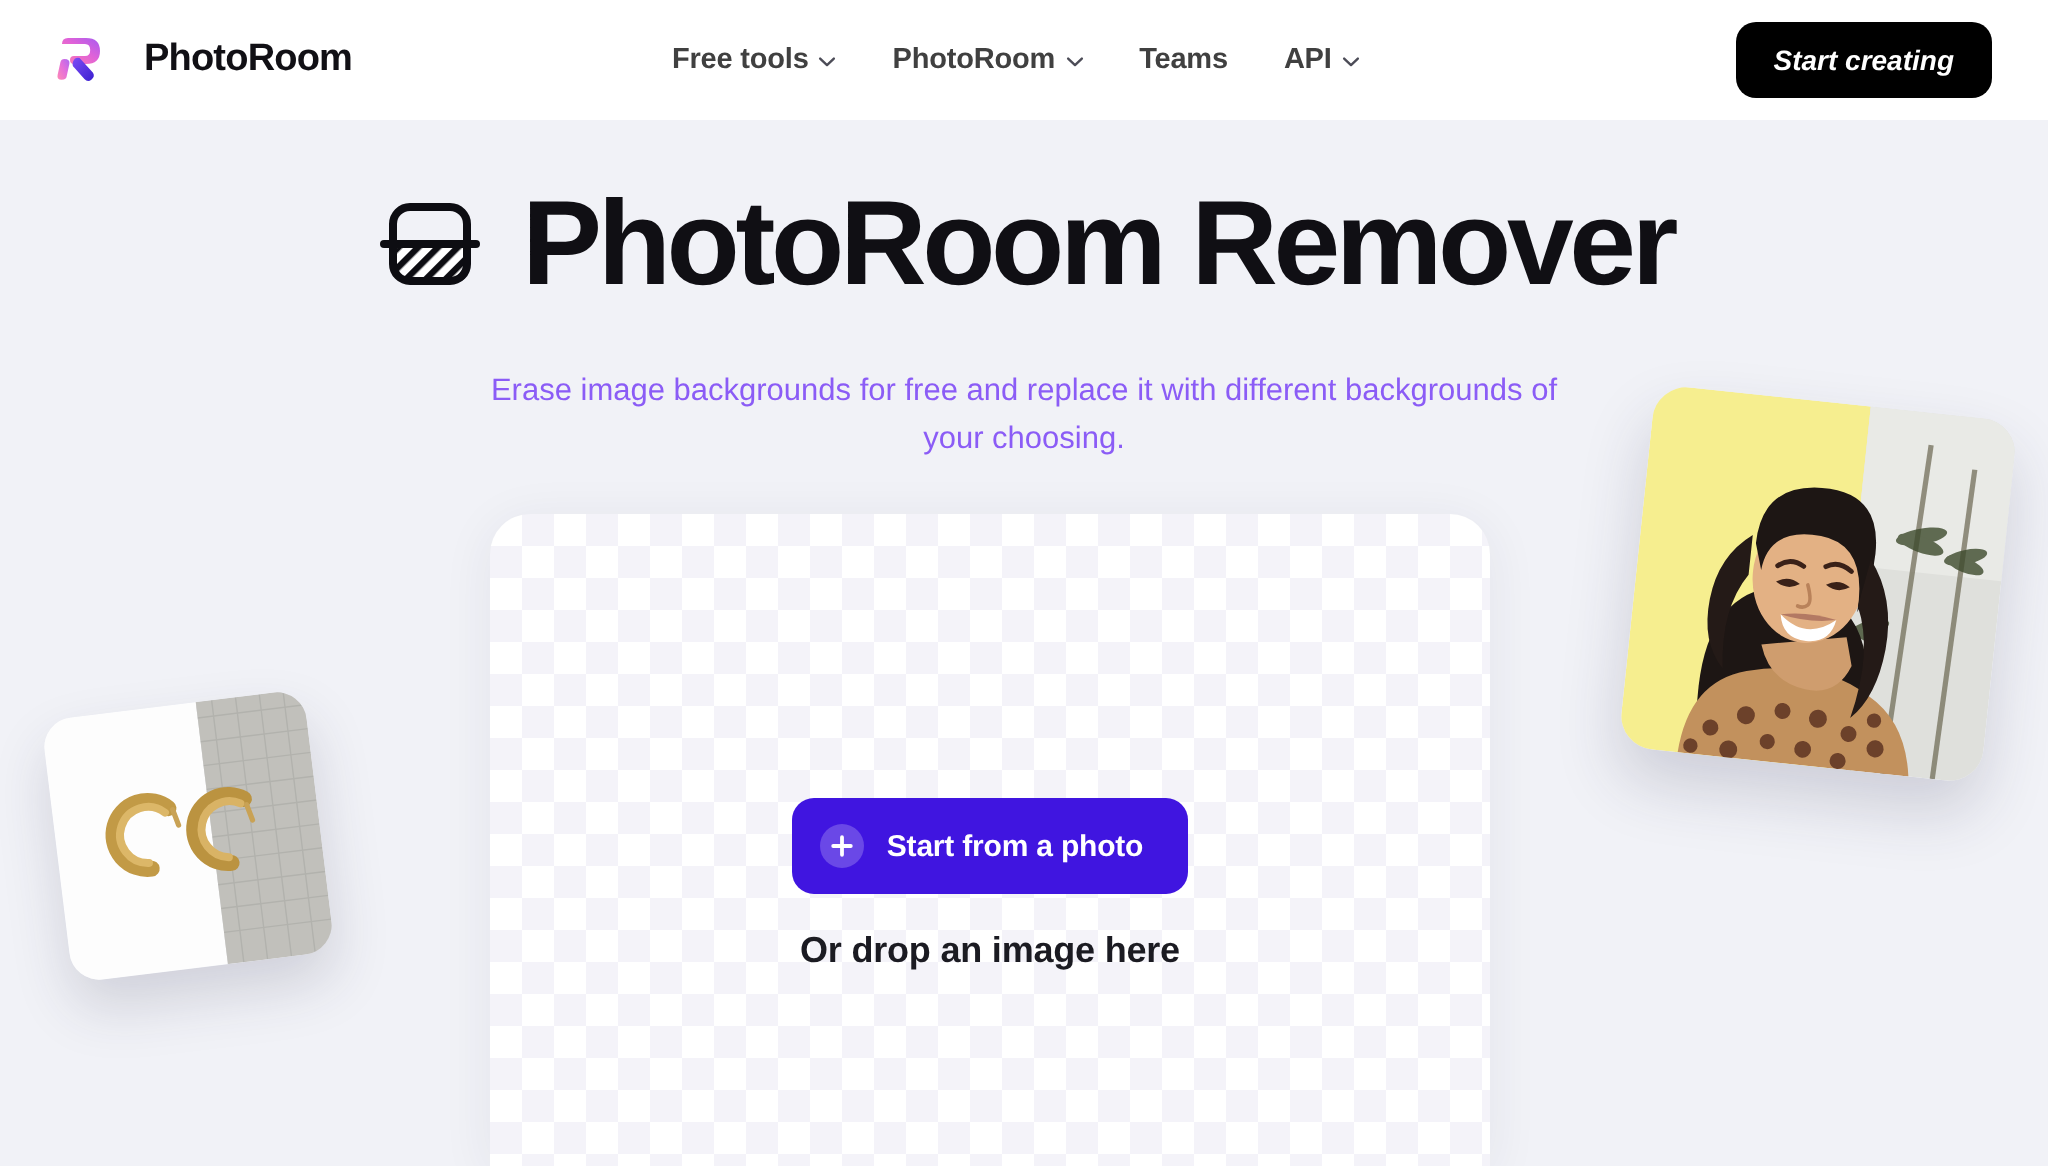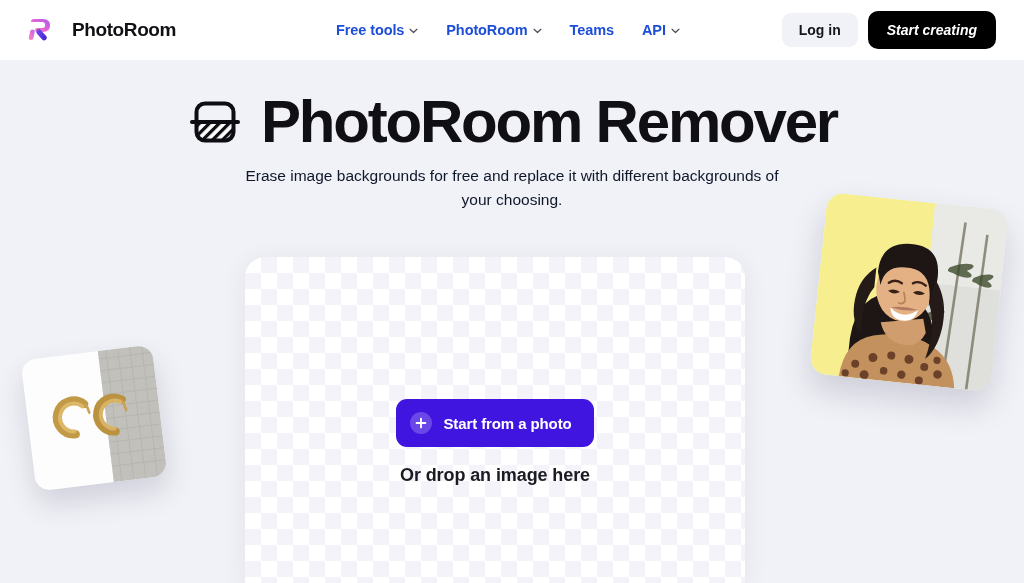--- a/index.html
+++ b/index.html
@@ -56,21 +56,21 @@
     align-items: center;
     gap: 28px;
   }
 
   .nav-item {
     display: flex;
     align-items: center;
     gap: 5px;
     font-size: 14.5px;
     font-weight: bold;
-    color: #1d4ed8;
+    color: #404040;
     cursor: pointer;
     letter-spacing: -0.1px;
   }
 
   .chev {
     width: 9px;
     height: 6px;
     display: block;
     margin-top: 2px;
   }
@@ -128,25 +128,25 @@
 
   .page-title {
     font-size: 60px;
     font-weight: bold;
     color: #100f14;
     letter-spacing: -2.2px;
     line-height: 1;
   }
 
   .subtitle {
-    margin: 12px auto 0;
+    margin: 32px auto 0;
     width: 566px;
     font-size: 15.5px;
     line-height: 1.52;
-    color: #0f172a;
+    color: #8b5cf6;
   }
 
   
   .dropzone {
     position: absolute;
     left: 245px;
     top: 257px;
     width: 500px;
     height: 326px;
     border-radius: 20px 20px 0 0;
@@ -286,21 +286,20 @@
       <span>API</span>
       <span>
         <svg class="chev" viewBox="0 0 10 7">
             <path d="M1 1.5 L5 5.3 L9 1.5" fill="none" stroke="#4c4c57" stroke-width="1.4" stroke-linecap="round" stroke-linejoin="round"></path>
           </svg>
       </span>
     </div>
   </nav>
 
   <div class="header-actions">
-    <button class="btn-login">Log in</button>
     <button class="btn-start">Start creating</button>
   </div>
 </div>
 
 <div class="hero">
   <div class="title-row">
     <span>
       <svg class="title-icon" viewBox="0 0 56 56">
         <defs>
           <pattern id="hatch" patternUnits="userSpaceOnUse" width="7" height="7" patternTransform="rotate(45)">

